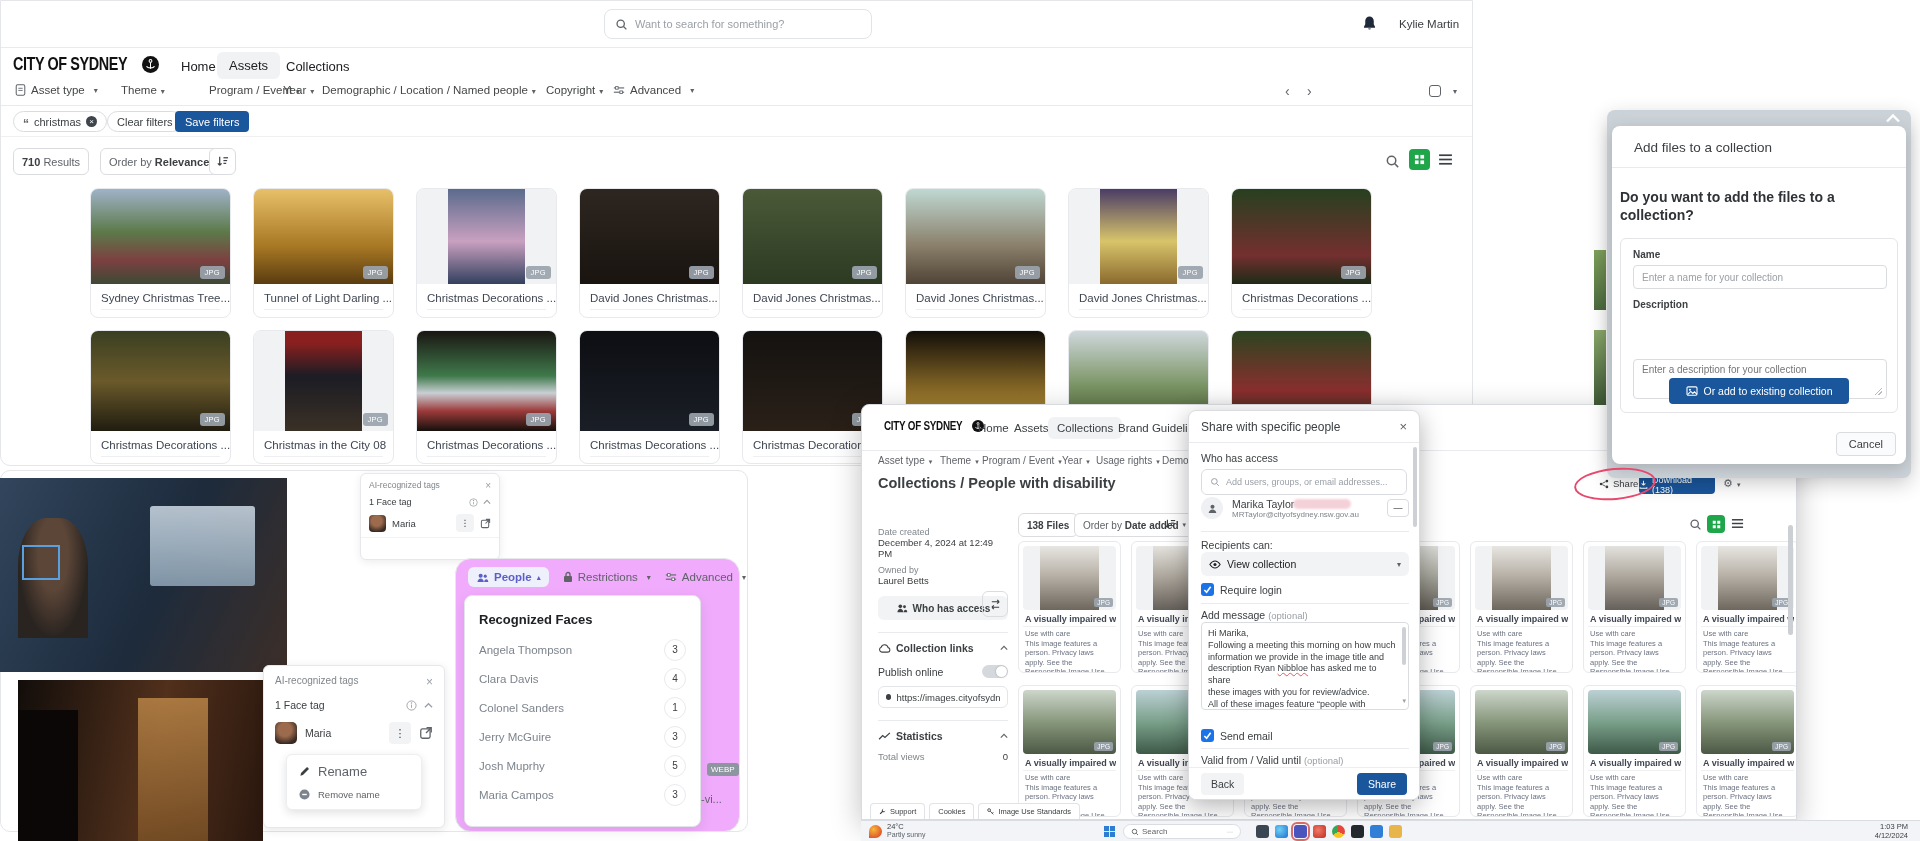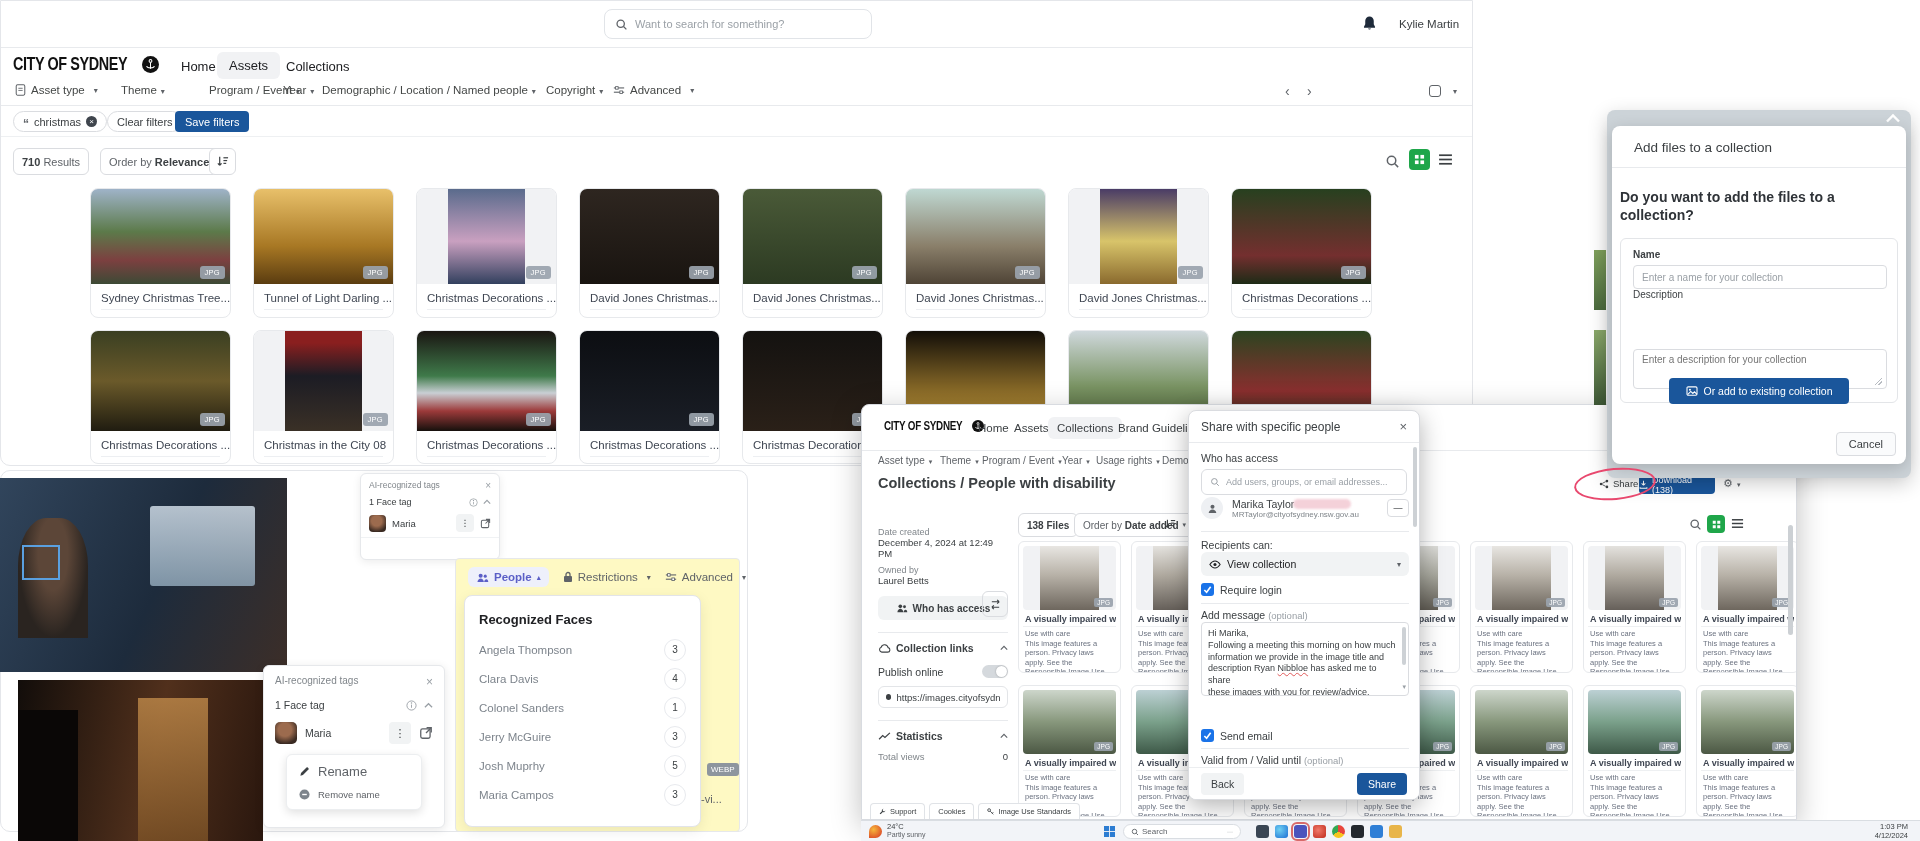--- a/index.html
+++ b/index.html
@@ -371,21 +371,21 @@
     <div style="display:flex;align-items:center;gap:8px;padding:5px 12px">
       <span class="i"><svg width="11" height="11" viewBox="0 0 12 12">
             <circle cx="6" cy="6" r="5.5" fill="#7d848c"></circle>
             <line x1="3.5" y1="6" x2="8.5" y2="6" stroke="#fff" stroke-width="1.5"></line>
           </svg></span>
       <span style="font-size:9.5px;color:#5f6368">Remove name</span>
     </div>
   </div>
 </div>
 
-<div class="abs" style="left:455px;top:558px;width:285px;height:274px;background:#fef9c3;border:1px solid #e6e8eb;border-radius:4px">
+<div class="abs" style="left:455px;top:558px;width:285px;height:274px;background:#f0abfc;border:1px solid #e6e8eb;border-radius:16px">
   <div style="display:flex;align-items:center;gap:14px;padding:8px 12px">
     <span style="display:inline-flex;align-items:center;gap:5px;background:#eef0fb;border-radius:6px;padding:4px 8px;color:#5b5fc7;font-size:11.5px;font-weight:bold">
       <span class="i"><svg width="13" height="11" viewBox="0 0 14 12">
             <circle cx="5" cy="4" r="2.2" fill="#5b5fc7"></circle>
             <circle cx="10" cy="4.5" r="1.7" fill="#5b5fc7"></circle>
             <path d="M1.5 11c0-2.5 2-4 3.5-4s3.5 1.5 3.5 4z" fill="#5b5fc7"></path>
             <path d="M8.8 11c.2-2 1.4-3.2 2.7-3 1 .2 1.8 1.4 1.8 3z" fill="#5b5fc7"></path>
           </svg></span>
       <span>People</span>
         <span style="font-size:8px">▴</span>
@@ -790,21 +790,21 @@
   <div class="abs" style="left:12px;top:172px;display:flex;align-items:center;gap:6px">
     <span class="cb">
         <svg width="9" height="9" viewBox="0 0 10 10">
           <path d="M1.5 5.5L4 8l4.5-6" fill="none" stroke="#fff" stroke-width="1.8"></path>
         </svg>
       </span>
     <span style="font-size:10.5px">Require login</span>
   </div>
   <div class="divline abs" style="left:12px;top:192px;width:208px"></div>
   <div class="abs" style="left:12px;top:198px;font-size:10.5px"><span>Add message</span> <span style="color:#9aa0a6;font-size:9.5px">(optional)</span></div>
-  <div class="abs" style="left:12px;top:211px;width:208px;height:74px;border:1px solid #dadce0;border-radius:4px;padding:5px 10px 5px 6px;font-size:9px;line-height:11.8px;color:#3c4043;overflow:hidden">
+  <div class="abs" style="left:12px;top:211px;width:208px;height:88px;border:1px solid #dadce0;border-radius:4px;padding:5px 10px 5px 6px;font-size:9px;line-height:11.8px;color:#3c4043;overflow:hidden">
     <div>Hi Marika,</div>
     <div>Following a meeting this morning on how much</div>
     <div>information we provide in the image title and</div>
     <div><span>description Ryan </span><span class="squig">Nibbloe</span><span> has asked me to share</span></div>
     <div>these images with you for review/advice.</div>
     <div>All of these images feature “people with disability” in</div>
 
     <div class="abs" style="right:2px;top:4px;width:4px;height:38px;background:#cdd1d5;border-radius:2px"></div>
     <div class="abs" style="right:2px;bottom:2px;font-size:7px;color:#9aa0a6">▾</div>
   </div>
@@ -845,21 +845,21 @@
   <span class="abs i" style="right:10px;top:3px"><svg width="16" height="10" viewBox="0 0 16 10">
         <path d="M2 8.5L8 2.5L14 8.5" fill="none" stroke="#fff" stroke-width="2.4"></path>
       </svg></span>
 </div>
 <div class="abs" style="left:1612px;top:126px;width:294px;height:338px;background:#fff;border-radius:8px;box-shadow:0 4px 16px rgba(0,0,0,.18)">
   <div style="padding:14px 22px 12px;border-bottom:1px solid #e8eaed;font-size:13.5px;color:#3c4043">Add files to a collection</div>
   <div style="padding:20px 8px 0;font-size:14px;font-weight:bold;color:#2f3338;line-height:18px;width:280px">Do you want to add the files to a collection?</div>
   <div style="margin:14px 8px 0;border:1px solid #e3e5e8;border-radius:6px;padding:10px 12px">
     <div style="font-size:10px;font-weight:bold;color:#3c4043">Name</div>
     <input style="margin-top: 5px; width: 254px; height: 24px; border: 1px solid rgb(218, 220, 224); border-radius: 4px; padding: 0px 8px; font-size: 10px;" placeholder="Enter a name for your collection">
-    <div style="font-size:10px;font-weight:normal;color:#3c4043;">Description</div>
+    <div style="font-size:10px;font-weight:bold;color:#3c4043;margin-top:10px">Description</div>
     <div style="position:relative;margin-top:5px">
       <textarea style="width: 254px; height: 40px; border: 1px solid rgb(218, 220, 224); border-radius: 4px; padding: 4px 8px; font-size: 10px; resize: none; font-family: inherit; margin-top: 44px;" placeholder="Enter a description for your collection"></textarea>
       <span class="abs" style="right:3px;bottom:7px;width:7px;height:7px;background:linear-gradient(135deg,transparent 45%,#b8bcc2 45% 55%,transparent 55% 70%,#b8bcc2 70% 80%,transparent 80%)"></span>
     </div>
   </div>
   <div class="btn-blue abs" style="left:57px;top:252px;width:180px;height:26px;gap:6px;font-size:10.5px">
     <span class="i"><svg width="12" height="10" viewBox="0 0 14 12">
           <rect x="1" y="1" width="12" height="10" rx="1.5" fill="none" stroke="#fff" stroke-width="1.3"></rect>
           <circle cx="4.5" cy="4.5" r="1.2" fill="#fff"></circle>
           <path d="M2 10l3.5-3.5 2.5 2.5 2-2L13 10" fill="none" stroke="#fff" stroke-width="1.3"></path>

